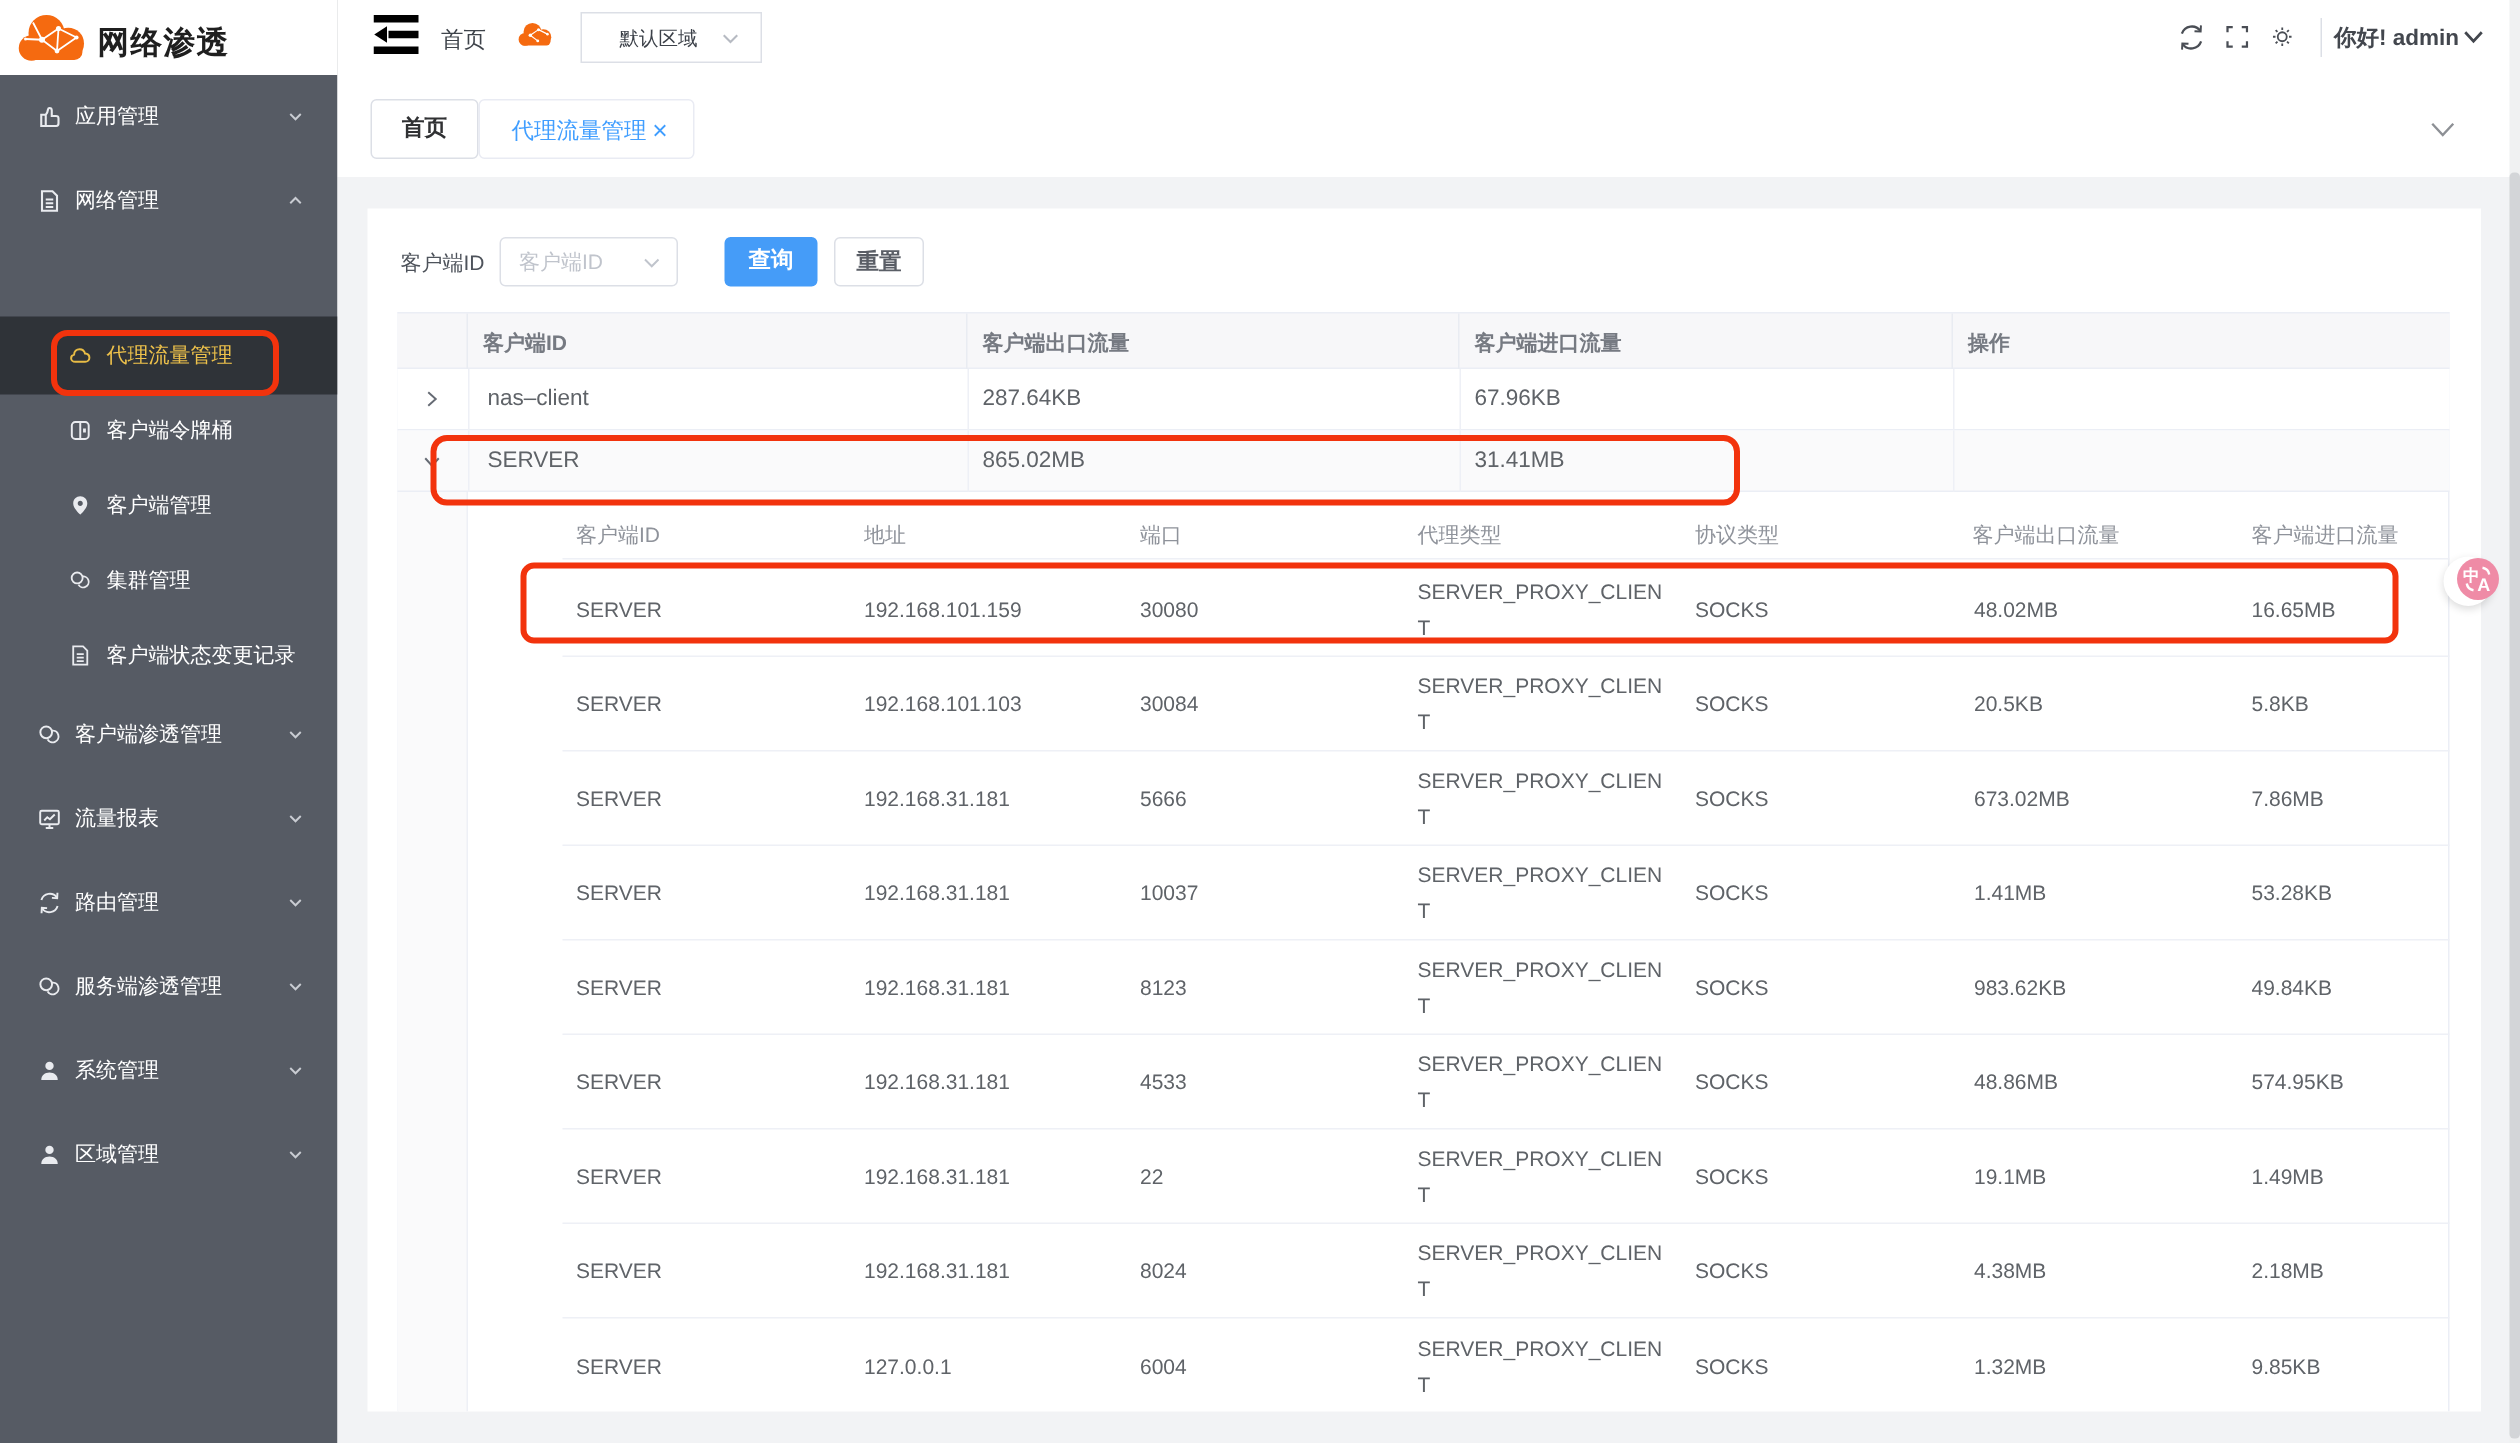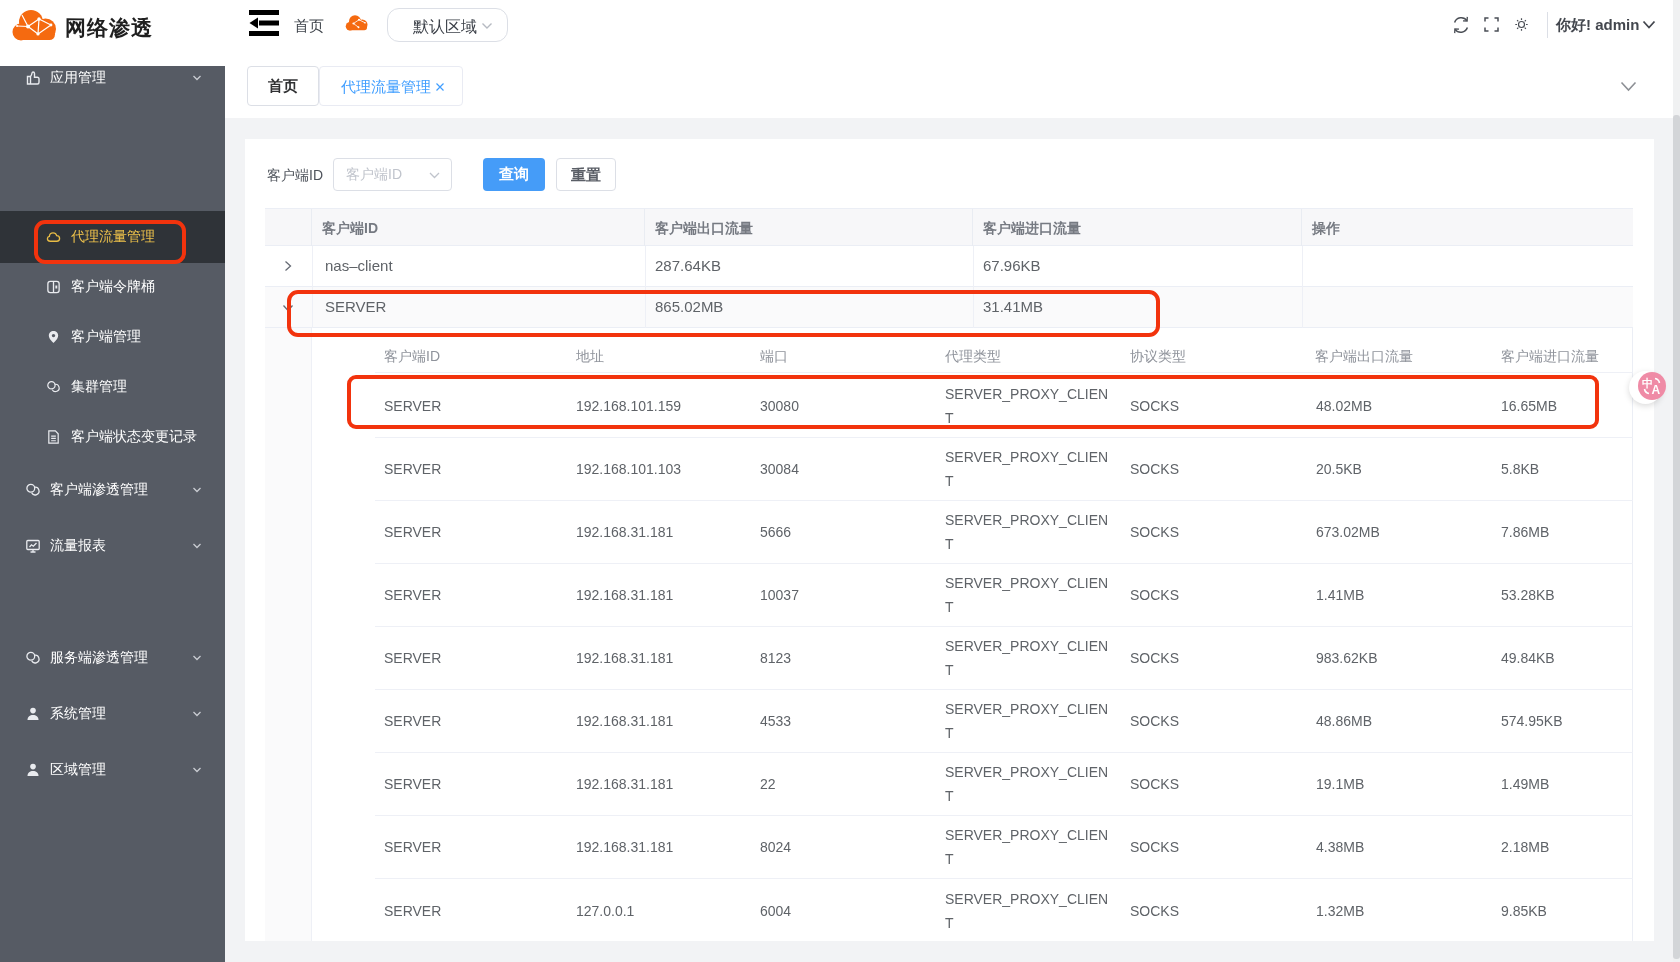--- a/index.html
+++ b/index.html
@@ -1,32 +1,32 @@
 <!DOCTYPE html>
 <html><head>
 <meta charset="utf-8">
 <style>
 * { margin:0; padding:0; box-sizing:border-box; }
 html,body { width:1680px; height:962px; overflow:hidden; font-family:"Liberation Sans",sans-serif; background:#fff; }
 
 #sidebar { position:absolute; left:0; top:0; width:225px; height:962px; background:#565b64; }
-#sidehead { position:absolute; left:0; top:0; width:225px; height:66px; background:#fff; }
+#sidehead { position:absolute; left:0; top:0; width:225px; height:50px; background:#fff; }
 #sidehead .brand { position:absolute; left:65px; top:14px; font-size:21px; font-weight:bold; color:#1f1f1f; letter-spacing:1px; }
 .sel-bg { position:absolute; left:0; top:211px; width:225px; height:52px; background:#2f3338; }
 .mi { position:absolute; left:0; width:225px; height:56px; color:#fff; font-size:14px; }
 .mi.sub { height:50px; }
 .mi .txt { position:absolute; left:50px; top:50%; transform:translateY(-50%); white-space:nowrap; }
 .mi.sub .txt { left:71px; }
 .mi .ic { position:absolute; left:25px; top:50%; transform:translateY(-50%); width:16px; height:16px; }
 .mi.sub .ic { left:46px; width:15px; height:15px; }
 .mi .arrow { position:absolute; right:23px; top:50%; transform:translateY(-50%); width:10px; height:10px; }
 .gold { color:#edc14b; }
 
 #topbar { position:absolute; left:225px; top:0; width:1455px; height:118px; background:#fff; }
-#regionsel { position:absolute; left:162px; top:8px; width:121px; height:34px; border:1px solid #dcdfe6; border-radius:12px; color:#3c4149; font-size:16px;text-decoration:underline; }
+#regionsel { position:absolute; left:162px; top:8px; width:121px; height:34px; border:1px solid #dcdfe6; border-radius:0; color:#3c4149; font-size:13px;text-decoration:underline; }
 #regionsel span { position:absolute; left:25px; top:8px; }
 .tab { position:absolute; top:66px; height:40px; border:1px solid #dcdfe6; border-radius:4px; background:#fff; font-size:15px; }
 
 #main { position:absolute; left:225px; top:118px; width:1455px; height:844px; background:#f2f3f5; }
 #card { position:absolute; left:20px; top:21px; width:1409px; height:802px; background:#fff; overflow:hidden;text-decoration:underline; }
 
 .formlabel { position:absolute; left:22px; top:28px; font-size:14px; color:#4e535b; }
 #clsel { position:absolute; left:88px; top:19px; width:119px; height:33px; border:1px solid #dcdfe6; border-radius:4px; }
 #clsel span { position:absolute; left:12px; top:7px; font-size:14px; color:#c0c4cc; }
 .btn { position:absolute; top:19px; height:33px; border-radius:4px; font-size:15px; font-weight:bold; text-align:center; line-height:31px; }
@@ -60,20 +60,30 @@
 
   <div class="mi" style="top:50px;">
     <svg class="ic" viewBox="0 0 16 16" fill="none" stroke="#e9ebef" stroke-width="1.4">
         <path d="M5.5 6.5 V14 H12.5 C13.6 14 14 13.3 14 12.2 L14 9 C14 7.9 13.4 7.3 12.3 7.3 L9.5 7.3 L9.5 3.6 C9.5 2.6 8.9 2 8 2 C7.3 2 7.1 2.4 7 3 C6.8 4.5 6.6 5.4 5.5 6.5 Z M5.5 6.5 H2.5 V14 H5.5"></path>
       </svg>
     <span class="txt">应用管理</span>
     <svg class="arrow" viewBox="0 0 10 10" fill="none" stroke="#c9ccd2" stroke-width="1.3">
         <path d="M1.5 3 L5 6.5 L8.5 3"></path>
       </svg>
   </div>
+  <div class="mi" style="top:106px;">
+    <svg class="ic" viewBox="0 0 16 16" fill="none" stroke="#e9ebef" stroke-width="1.4">
+        <path d="M3 1.5 H10 L13 4.5 V14.5 H3 Z"></path>
+        <path d="M5.5 7 H10.5 M5.5 9.5 H10.5 M5.5 12 H10.5"></path>
+      </svg>
+    <span class="txt">网络管理</span>
+    <svg class="arrow" viewBox="0 0 10 10" fill="none" stroke="#c9ccd2" stroke-width="1.3">
+        <path d="M1.5 6.5 L5 3 L8.5 6.5"></path>
+      </svg>
+  </div>
   <div class="mi sub" style="top:212px;">
     <svg class="ic" viewBox="0 0 16 16" fill="none" stroke="#e8bc45" stroke-width="1.4">
         <path d="M4.5 12.5 C2.8 12.5 1.5 11.4 1.5 9.9 C1.5 8.6 2.4 7.7 3.6 7.4 C3.6 5.2 5.3 3.5 7.5 3.5 C9.4 3.5 11 4.8 11.4 6.6 C13 6.7 14.5 7.8 14.5 9.6 C14.5 11.2 13.2 12.5 11.5 12.5 Z"></path>
       </svg>
     <span class="txt gold">代理流量管理</span>
   </div>
   <div class="mi sub" style="top:262px;">
     <svg class="ic" viewBox="0 0 16 16" fill="none" stroke="#e9ebef" stroke-width="1.4">
         <rect x="2" y="2" width="12" height="12" rx="2.5"></rect>
         <path d="M8 2 V14"></path>
@@ -111,20 +121,32 @@
         <path d="M1.5 3 L5 6.5 L8.5 3"></path>
       </svg>
   </div>
   <div class="mi" style="top:518px;">
     <svg class="ic" viewBox="0 0 16 16" fill="none" stroke="#e9ebef" stroke-width="1.3">
         <rect x="1.8" y="2.5" width="12.4" height="9" rx="1"></rect>
         <path d="M4.5 9 L6.5 6.8 L8.3 8.2 L11.5 5"></path>
         <path d="M8 11.5 V14 M5.5 14 H10.5"></path>
       </svg>
     <span class="txt">流量报表</span>
+    <svg class="arrow" viewBox="0 0 10 10" fill="none" stroke="#c9ccd2" stroke-width="1.3">
+        <path d="M1.5 3 L5 6.5 L8.5 3"></path>
+      </svg>
+  </div>
+  <div class="mi" style="top:574px;">
+    <svg class="ic" viewBox="0 0 16 16" fill="none" stroke="#e9ebef" stroke-width="1.3">
+        <path d="M2.6 6 A5.8 5.8 0 0 1 12.9 4.3"></path>
+        <path d="M13.4 10 A5.8 5.8 0 0 1 3.1 11.7"></path>
+        <path d="M13.3 1.2 L13.1 4.8 L9.6 4.6"></path>
+        <path d="M2.7 14.8 L2.9 11.2 L6.4 11.4"></path>
+      </svg>
+    <span class="txt">路由管理</span>
     <svg class="arrow" viewBox="0 0 10 10" fill="none" stroke="#c9ccd2" stroke-width="1.3">
         <path d="M1.5 3 L5 6.5 L8.5 3"></path>
       </svg>
   </div>
   <div class="mi" style="top:630px;">
     <svg class="ic" viewBox="0 0 16 16" fill="none" stroke="#e9ebef" stroke-width="1.3">
         <circle cx="5.8" cy="6.2" r="3.9"></circle>
         <path d="M9.3 5.2 A3.9 3.9 0 1 1 6.7 10.9"></path>
       </svg>
     <span class="txt">服务端渗透管理</span>

